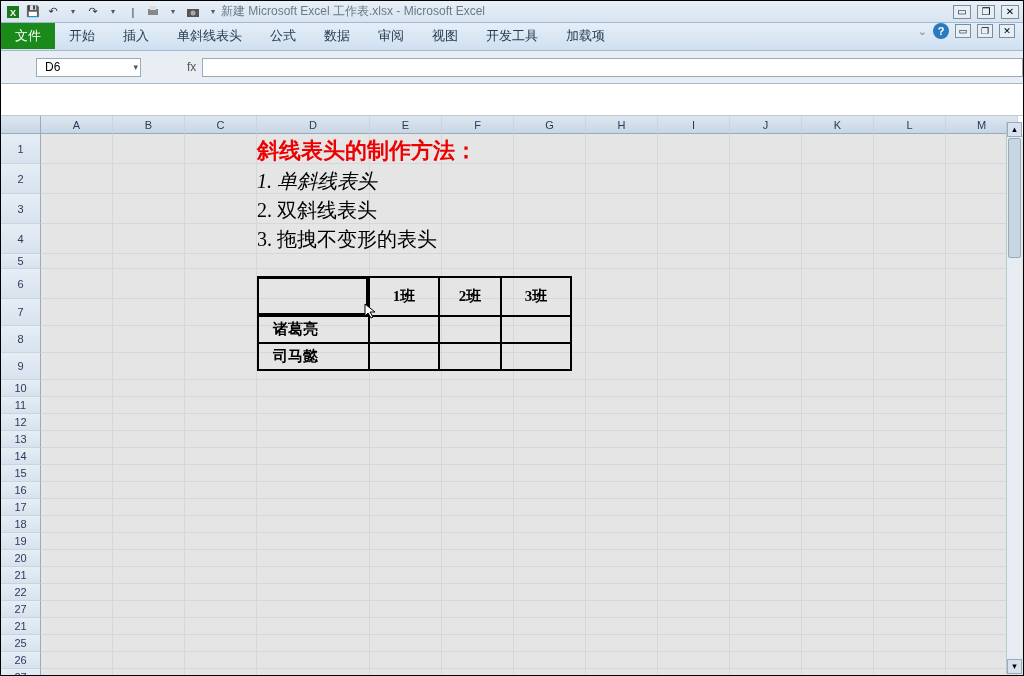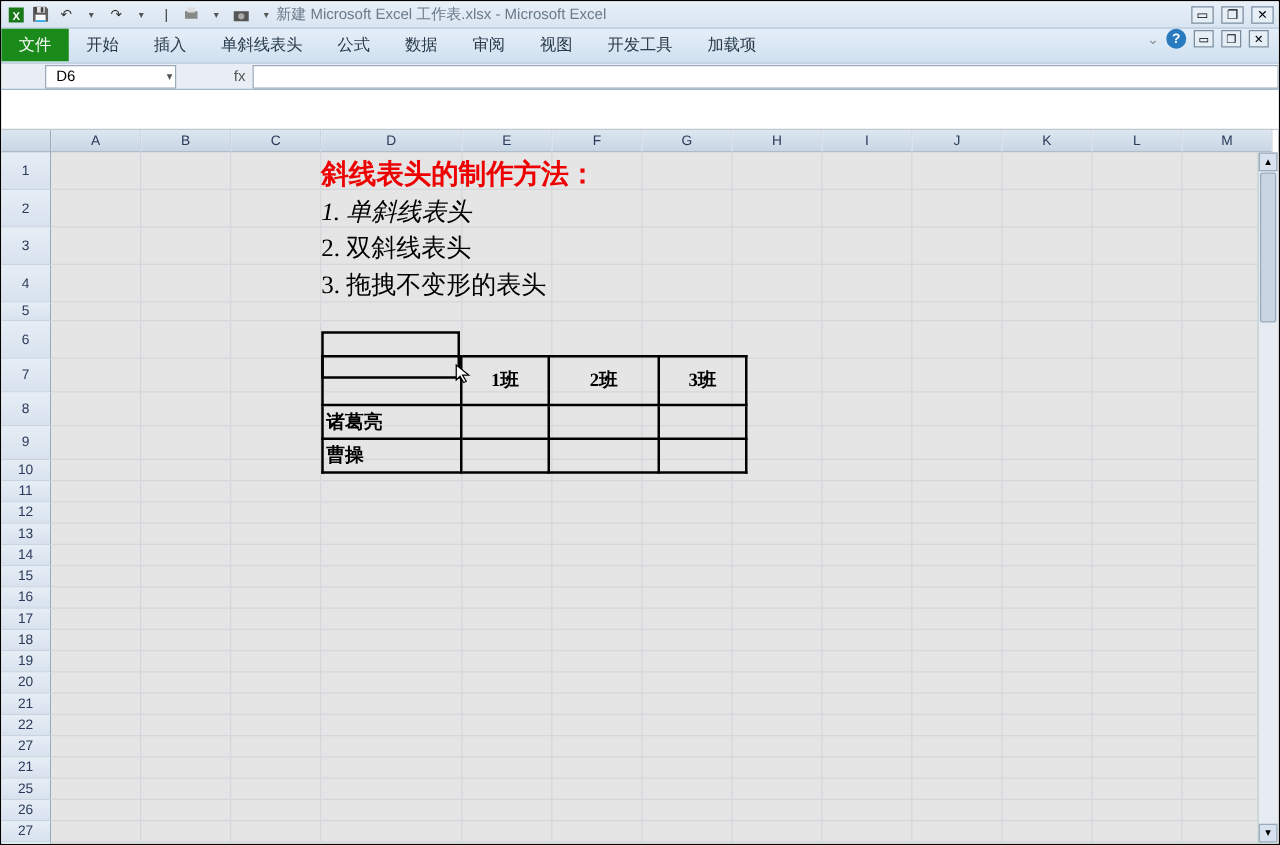--- a/index.html
+++ b/index.html
@@ -12,21 +12,21 @@
 .titlebar .winbtns { display: flex; gap: 6px; }
 .titlebar .winbtn { width: 18px; height: 14px; border: 1px solid #7a8ea0; background: #e6eef6; display: flex; align-items: center; justify-content: center; font-size: 10px; cursor: pointer; }
 
 .ribbon { height: 28px; background: linear-gradient(#e4eef8,#d0e0f0); display: flex; align-items: flex-start; padding: 0; border-bottom: 1px solid #a0b8d0; }
 .file-tab { background: #1a8a1a; color: #fff; padding: 4px 14px; font-size: 13px; display: flex; align-items: center; cursor: pointer; }
 .ribbon-tab { padding: 4px 14px; font-size: 13px; color: #2a3a4a; display: flex; align-items: center; cursor: pointer; }
 .ribbon-right { margin-left: auto; display: flex; align-items: center; gap: 6px; padding-right: 8px; }
 .help-icon { width: 16px; height: 16px; border-radius: 50%; background: #2a7ac0; color: #fff; display: flex; align-items: center; justify-content: center; font-size: 11px; font-weight: bold; }
 .ribbon-right .winbtn { width: 16px; height: 14px; border: 1px solid #7a8ea0; background: #e6eef6; display: flex; align-items: center; justify-content: center; font-size: 9px; cursor: pointer; }
 
-.formula-bar { height: 21px; background: #e8eef4; display: flex; align-items: center; border-bottom: 1px solid #a0b8d0; }
+.formula-bar { height: 33px; background: #e8eef4; display: flex; align-items: center; border-bottom: 1px solid #a0b8d0; }
 .name-box { width: 105px; height: 19px; background: #fff; border: 1px solid #9ab; margin-left: 35px; display: flex; align-items: center; padding: 0 8px; font-size: 12px; position: relative; }
 .name-box .dd { position: absolute; right: 2px; font-size: 9px; color: #555; }
 .fb-btn { width: 20px; text-align: center; font-size: 12px; color: #888; cursor: pointer; }
 .fx { color: #555; font-size: 12px; margin: 0 6px; }
 .formula-input { flex: 1; height: 19px; background: #fff; border: 1px solid #9ab; }
 
 .formula-pad { height: 32px; background: #fff; border-bottom: 1px solid #c0c8d0; }
 
 .sheet { display: flex; height: calc(100% - 22px - 28px - 21px - 32px); }
 .rowhdrs { width: 40px; background: #e8eef4; }
@@ -48,24 +48,24 @@
 .row.short { height: 15px; }
 .cell { width: 72px; border-right: 1px solid #d4d8dc; border-bottom: 1px solid #d4d8dc; font-size: 12px; display: flex; align-items: center; padding: 0 2px; overflow: visible; white-space: nowrap; }
 .cell.wD { width: 113px; }
 
 .content-overlay { position: absolute; left: 216px; top: 0; z-index: 2; pointer-events: none; }
 .content-overlay * { pointer-events: auto; }
 .title-text { color: #e00; font-family: SimSun, serif; font-size: 22px; font-weight: bold; position: absolute; left: 0; top: 2px; white-space: nowrap; }
 .item-text { font-family: SimSun, serif; font-size: 20px; position: absolute; left: 0; white-space: nowrap; }
 .i1 { top: 34px; font-style: italic; } .i2 { top: 63px; } .i3 { top: 92px; }
 
-.data-table { position: absolute; left: 216px; top: 142px; border-collapse: collapse; z-index: 3; margin-top: 20px; }
+.data-table { position: absolute; left: 216px; top: 142px; border-collapse: collapse; z-index: 3; }
 .data-table td { border: 2px solid #000; height: 27px; font-family: SimSun, serif; font-size: 15px; font-weight: bold; text-align: center; }
-.data-table td.r { text-align: left; padding-left: 2px; }
-.data-table .c0 { width: 111px; } .data-table .c1 { width: 70px; } .data-table .c2 { width: 88px; } .data-table .c3 { width: 70px; }
+.data-table td.r { text-align: left; padding-left: 14px; }
+.data-table .c0 { width: 111px; } .data-table .c1 { width: 70px; } .data-table .c2 { width: 62px; } .data-table .c3 { width: 70px; }
 .data-table tr.hh td { height: 39px; }
 
 .cursor { position: absolute; left: 323px; top: 169px; z-index: 10; font-size: 16px; pointer-events: none; }
 
 .scroll-v { position: absolute; right: 1px; top: 121px; bottom: 1px; width: 16px; background: #e6ecf2; border-left: 1px solid #bcc; }
 .scroll-v .thumb { position: absolute; top: 16px; left: 1px; right: 1px; height: 120px; background: #c8d6e4; border: 1px solid #9ab; border-radius: 2px; }
 .scroll-v .arr { position: absolute; left: 0; right: 0; height: 15px; background: #d8e2ee; border: 1px solid #9ab; text-align: center; font-size: 9px; line-height: 13px; }
 .scroll-v .up { top: 0; } .scroll-v .dn { bottom: 0; }
 
 .active-cell { position: absolute; border: 2px solid #000; z-index: 5; pointer-events: none; }
@@ -208,21 +208,21 @@
           <td class="c2">2班</td>
           <td class="c3">3班</td>
         </tr>
         <tr>
           <td class="c0 r">诸葛亮</td>
           <td class="c1"></td>
           <td class="c2"></td>
           <td class="c3"></td>
         </tr>
         <tr>
-          <td class="c0 r">曹操</td>
+          <td class="c0 r">司马懿</td>
           <td class="c1"></td>
           <td class="c2"></td>
           <td class="c3"></td>
         </tr>
       </tbody>
         </table>
       <div class="active-cell" style="left:216px; top:143px; width:111px; height:38px;"></div>
       <div class="cursor">
         <svg width="16" height="16" viewBox="0 0 16 16">
             <path d="M1 1 L1 13 L4 10 L7 15 L9 14 L6 9 L11 9 Z" fill="#fff" stroke="#000" stroke-width="1"></path>

